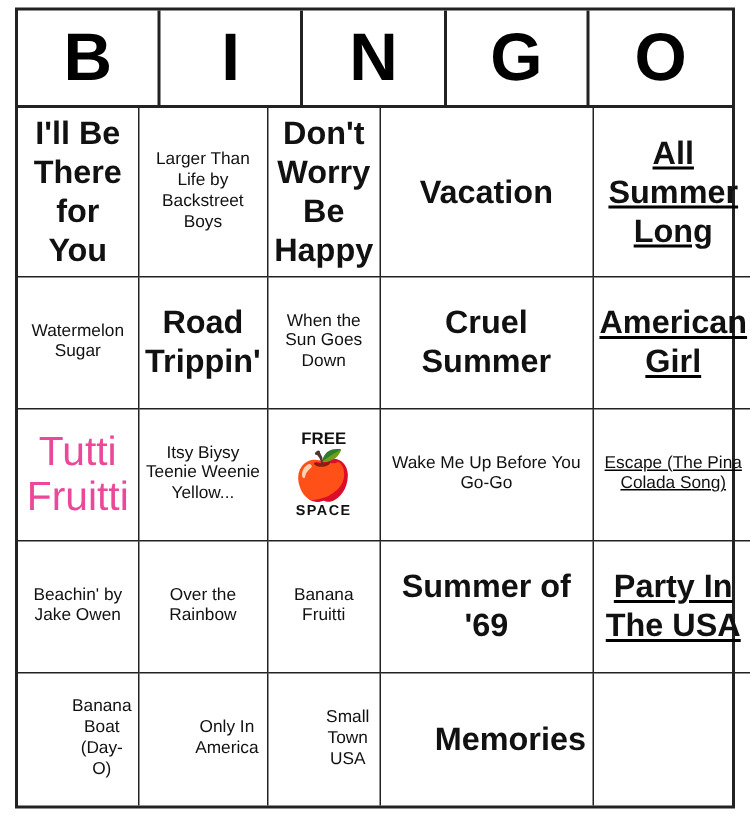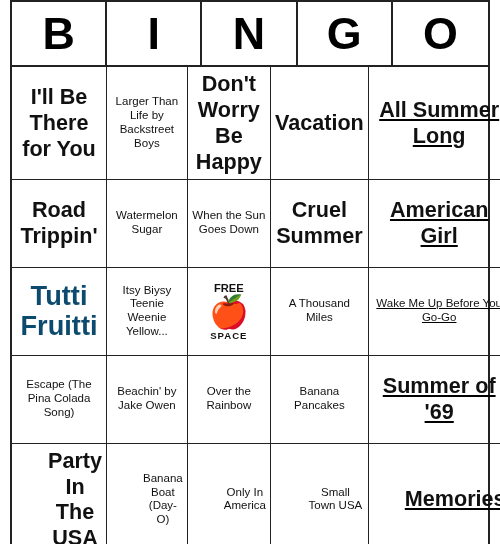--- a/index.html
+++ b/index.html
@@ -62,23 +62,23 @@
       color: #111;
     }
     .cell-text-large {
       font-size: 1.35rem;
       font-weight: bold;
       line-height: 1.2;
       color: #111;
     }
     .cell-text-xl {
       font-size: 1.7rem;
-      font-weight: bold;
+      font-weight: normal;
       line-height: 1.1;
-      color: #0c4a6e;
+      color: #ec4899;
     }
     .free-space {
       display: flex;
       flex-direction: column;
       align-items: center;
       justify-content: flex-end;
       gap: 2px;
     }
     .free-label {
       font-size: 0.7rem;
@@ -117,24 +117,24 @@
       <div class="bingo-cell">
         <span class="cell-text-large">Don't Worry Be Happy</span>
       </div>
       <div class="bingo-cell">
         <span class="cell-text-large">Vacation</span>
       </div>
       <div class="bingo-cell">
         <span class="cell-text-large">All Summer Long</span>
       </div>
       <div class="bingo-cell">
-        <span class="cell-text-large">Road Trippin'</span>
+        <span class="cell-text">Watermelon Sugar</span>
       </div>
       <div class="bingo-cell">
-        <span class="cell-text">Watermelon Sugar</span>
+        <span class="cell-text-large">Road Trippin'</span>
       </div>
       <div class="bingo-cell">
         <span class="cell-text">When the Sun Goes Down</span>
       </div>
       <div class="bingo-cell">
         <span class="cell-text-large">Cruel Summer</span>
       </div>
       <div class="bingo-cell">
         <span class="cell-text-large">American Girl</span>
       </div>
@@ -145,36 +145,33 @@
         <span class="cell-text">Itsy Biysy Teenie Weenie Yellow...</span>
       </div>
       <div class="bingo-cell">
         <div class="free-space">
           <div class="free-label">FREE</div>
           <div class="free-icon">🍎</div>
           <div class="free-space-label">SPACE</div>
         </div>
       </div>
       <div class="bingo-cell">
-        <span class="cell-text">A Thousand Miles</span>
-      </div>
-      <div class="bingo-cell">
         <span class="cell-text">Wake Me Up Before You Go-Go</span>
       </div>
       <div class="bingo-cell">
         <span class="cell-text">Escape (The Pina Colada Song)</span>
       </div>
       <div class="bingo-cell">
         <span class="cell-text">Beachin' by Jake Owen</span>
       </div>
       <div class="bingo-cell">
         <span class="cell-text">Over the Rainbow</span>
       </div>
       <div class="bingo-cell">
-        <span class="cell-text">Banana Pancakes</span>
+        <span class="cell-text">Banana Fruitti</span>
       </div>
       <div class="bingo-cell">
         <span class="cell-text-large">Summer of '69</span>
       </div>
       <div class="bingo-cell">
         <span class="cell-text-large">Party In The USA</span>
       </div>
       <div class="bingo-cell">
         <span class="cell-text">Banana Boat (Day-O)</span>
       </div>

